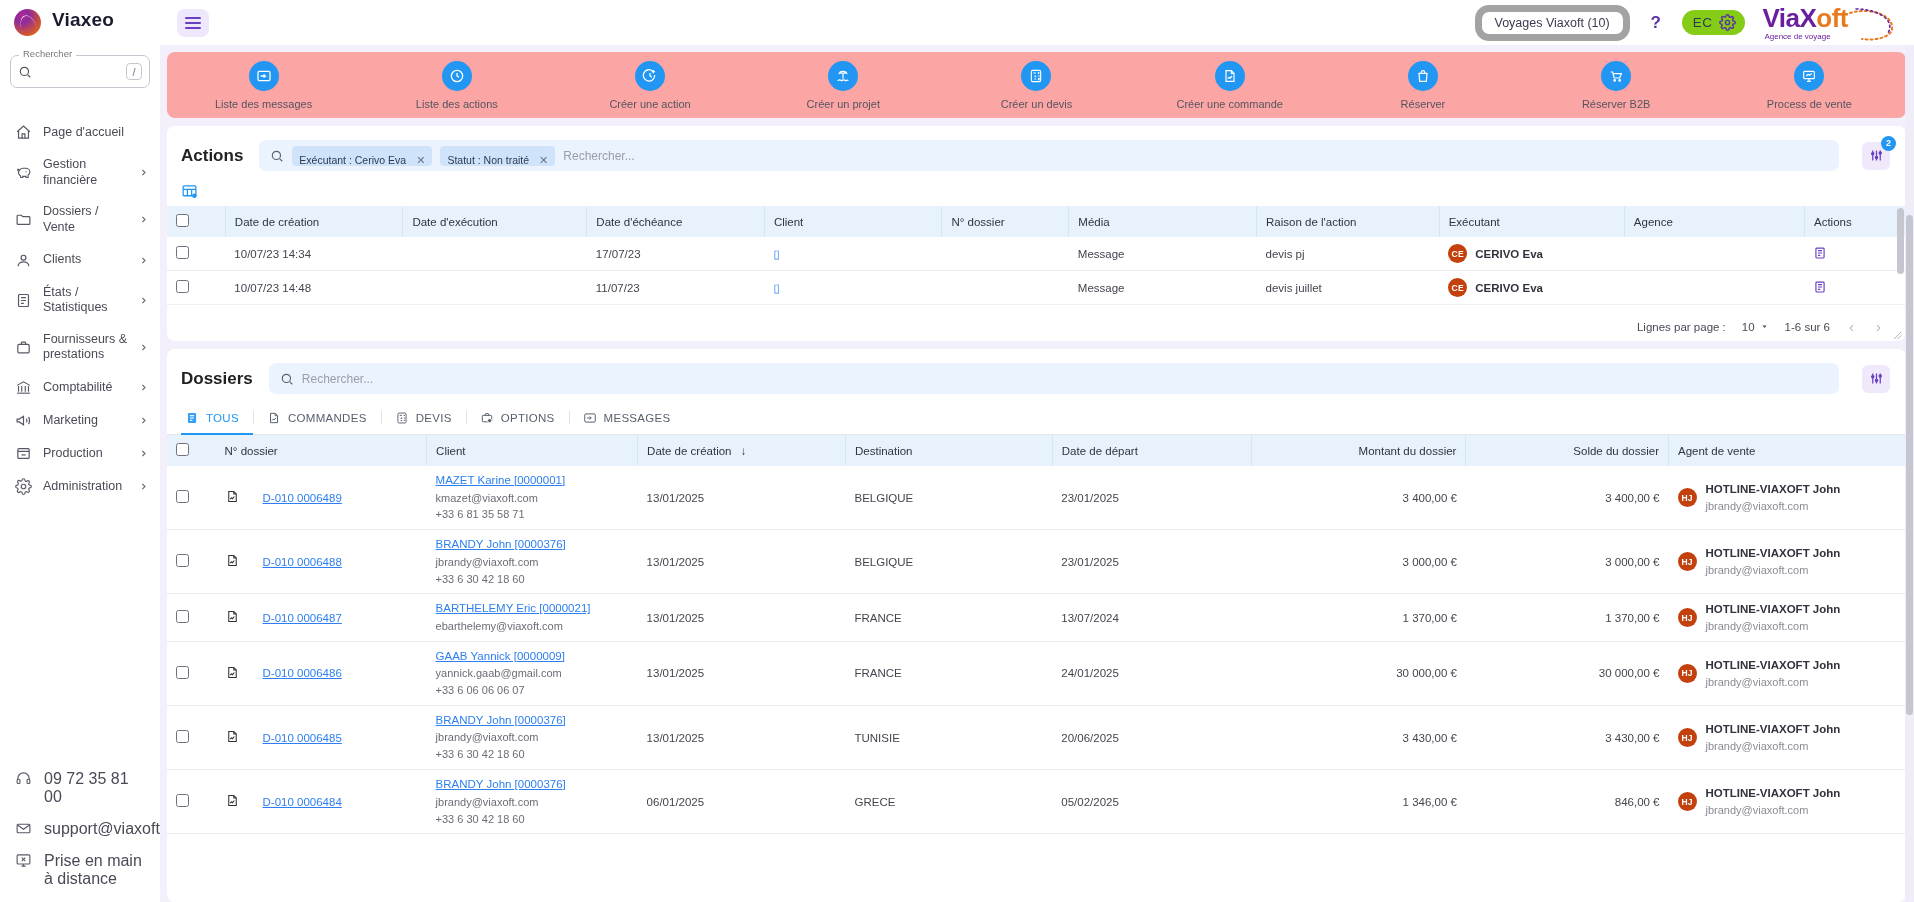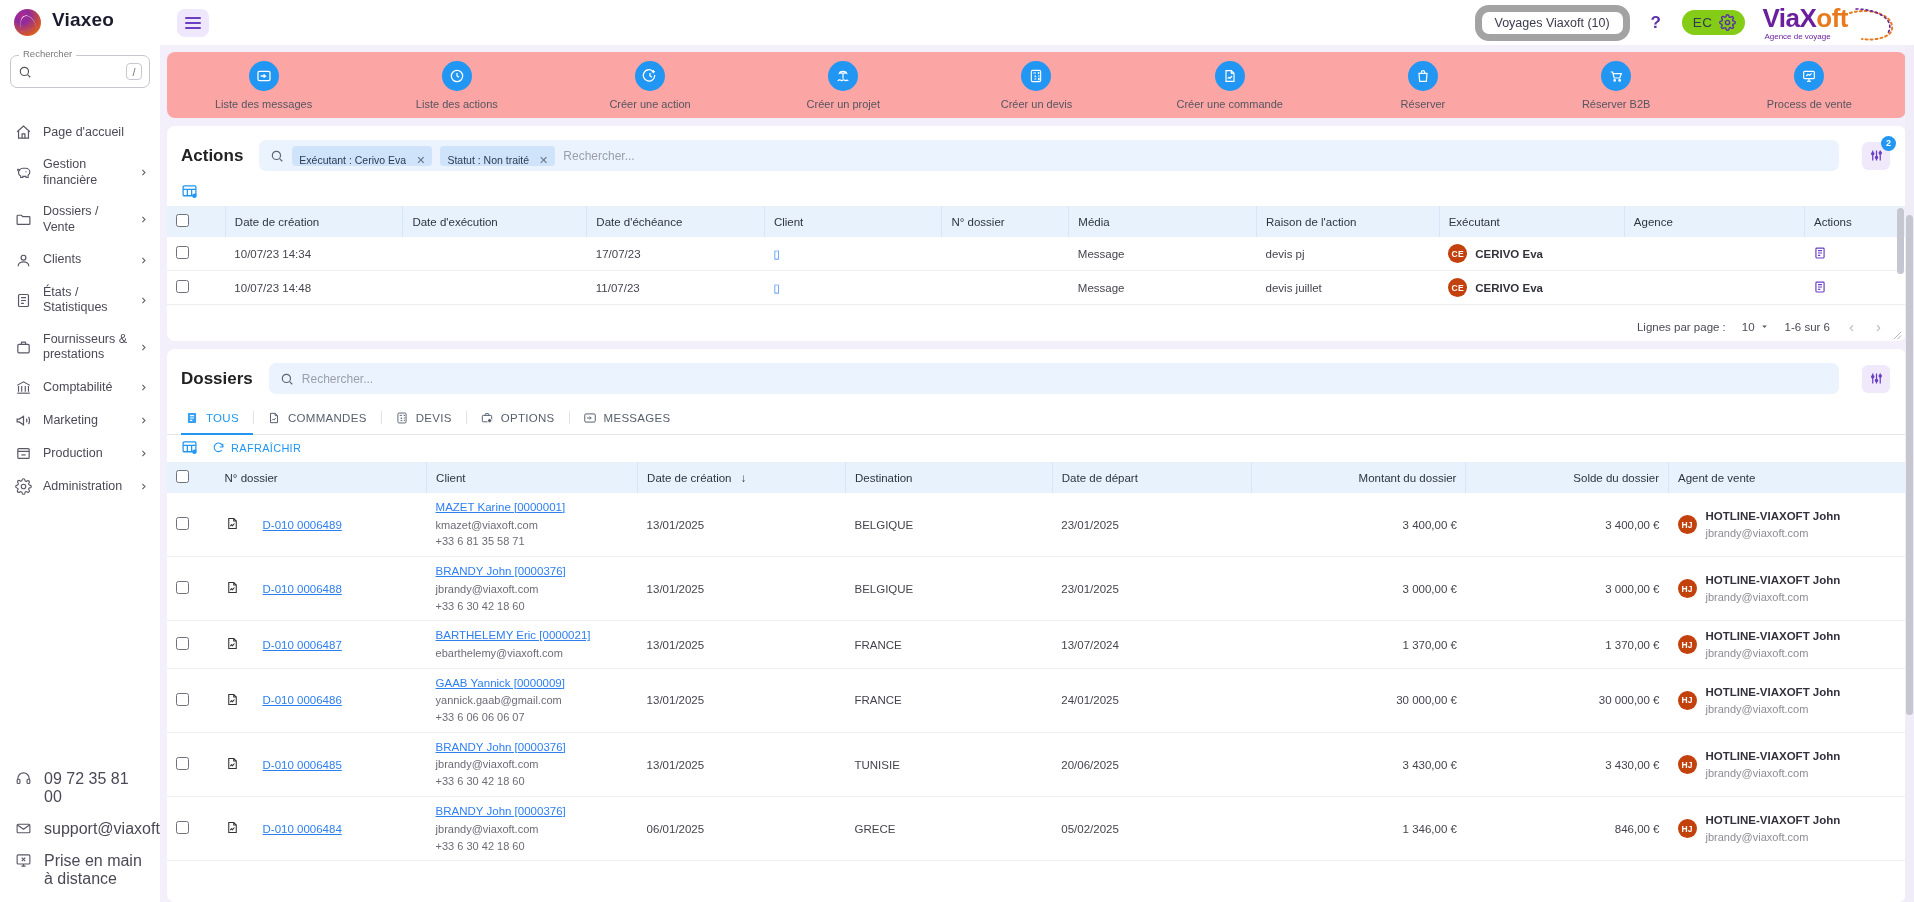--- a/index.html
+++ b/index.html
@@ -698,34 +698,20 @@
           </div>
           <div class="tab">
             <svg viewBox="0 0 24 24" fill="none" stroke="currentColor" stroke-width="1.7">
                 <rect x="3" y="5" width="18" height="14" rx="2"></rect>
                 <path d="M7 12h7l-2.5-2.5M14 12l-2.5 2.5"></path>
               </svg>
             <span>MESSAGES</span>
           </div>
         </div>
 
-        <div class="toolbar-row">
-          <svg class="cols-ico" viewBox="0 0 24 24" fill="none" stroke="currentColor" stroke-width="1.8">
-              <rect x="3" y="4" width="18" height="14" rx="1.5"></rect>
-              <path d="M3 9h18M9 9v9M15 9v9"></path>
-              <circle cx="19" cy="18" r="3.2" fill="currentColor" stroke="none"></circle>
-            </svg>
-          <div class="refresh-btn">
-            <svg viewBox="0 0 24 24" fill="none" stroke="currentColor" stroke-width="2">
-                <path d="M20 11a8 8 0 10-2 6"></path>
-                <path d="M20 5v6h-6"></path>
-              </svg>
-            <span>RAFRAÎCHIR</span>
-          </div>
-        </div>
 
         <div class="dossiers-scroll">
           <table>
             <colgroup>
               <col style="width:46px">
                 <col style="width:36px">
                 <col style="width:164px">
                 <col style="width:200px">
               <col style="width:197px">
                 <col style="width:196px">

